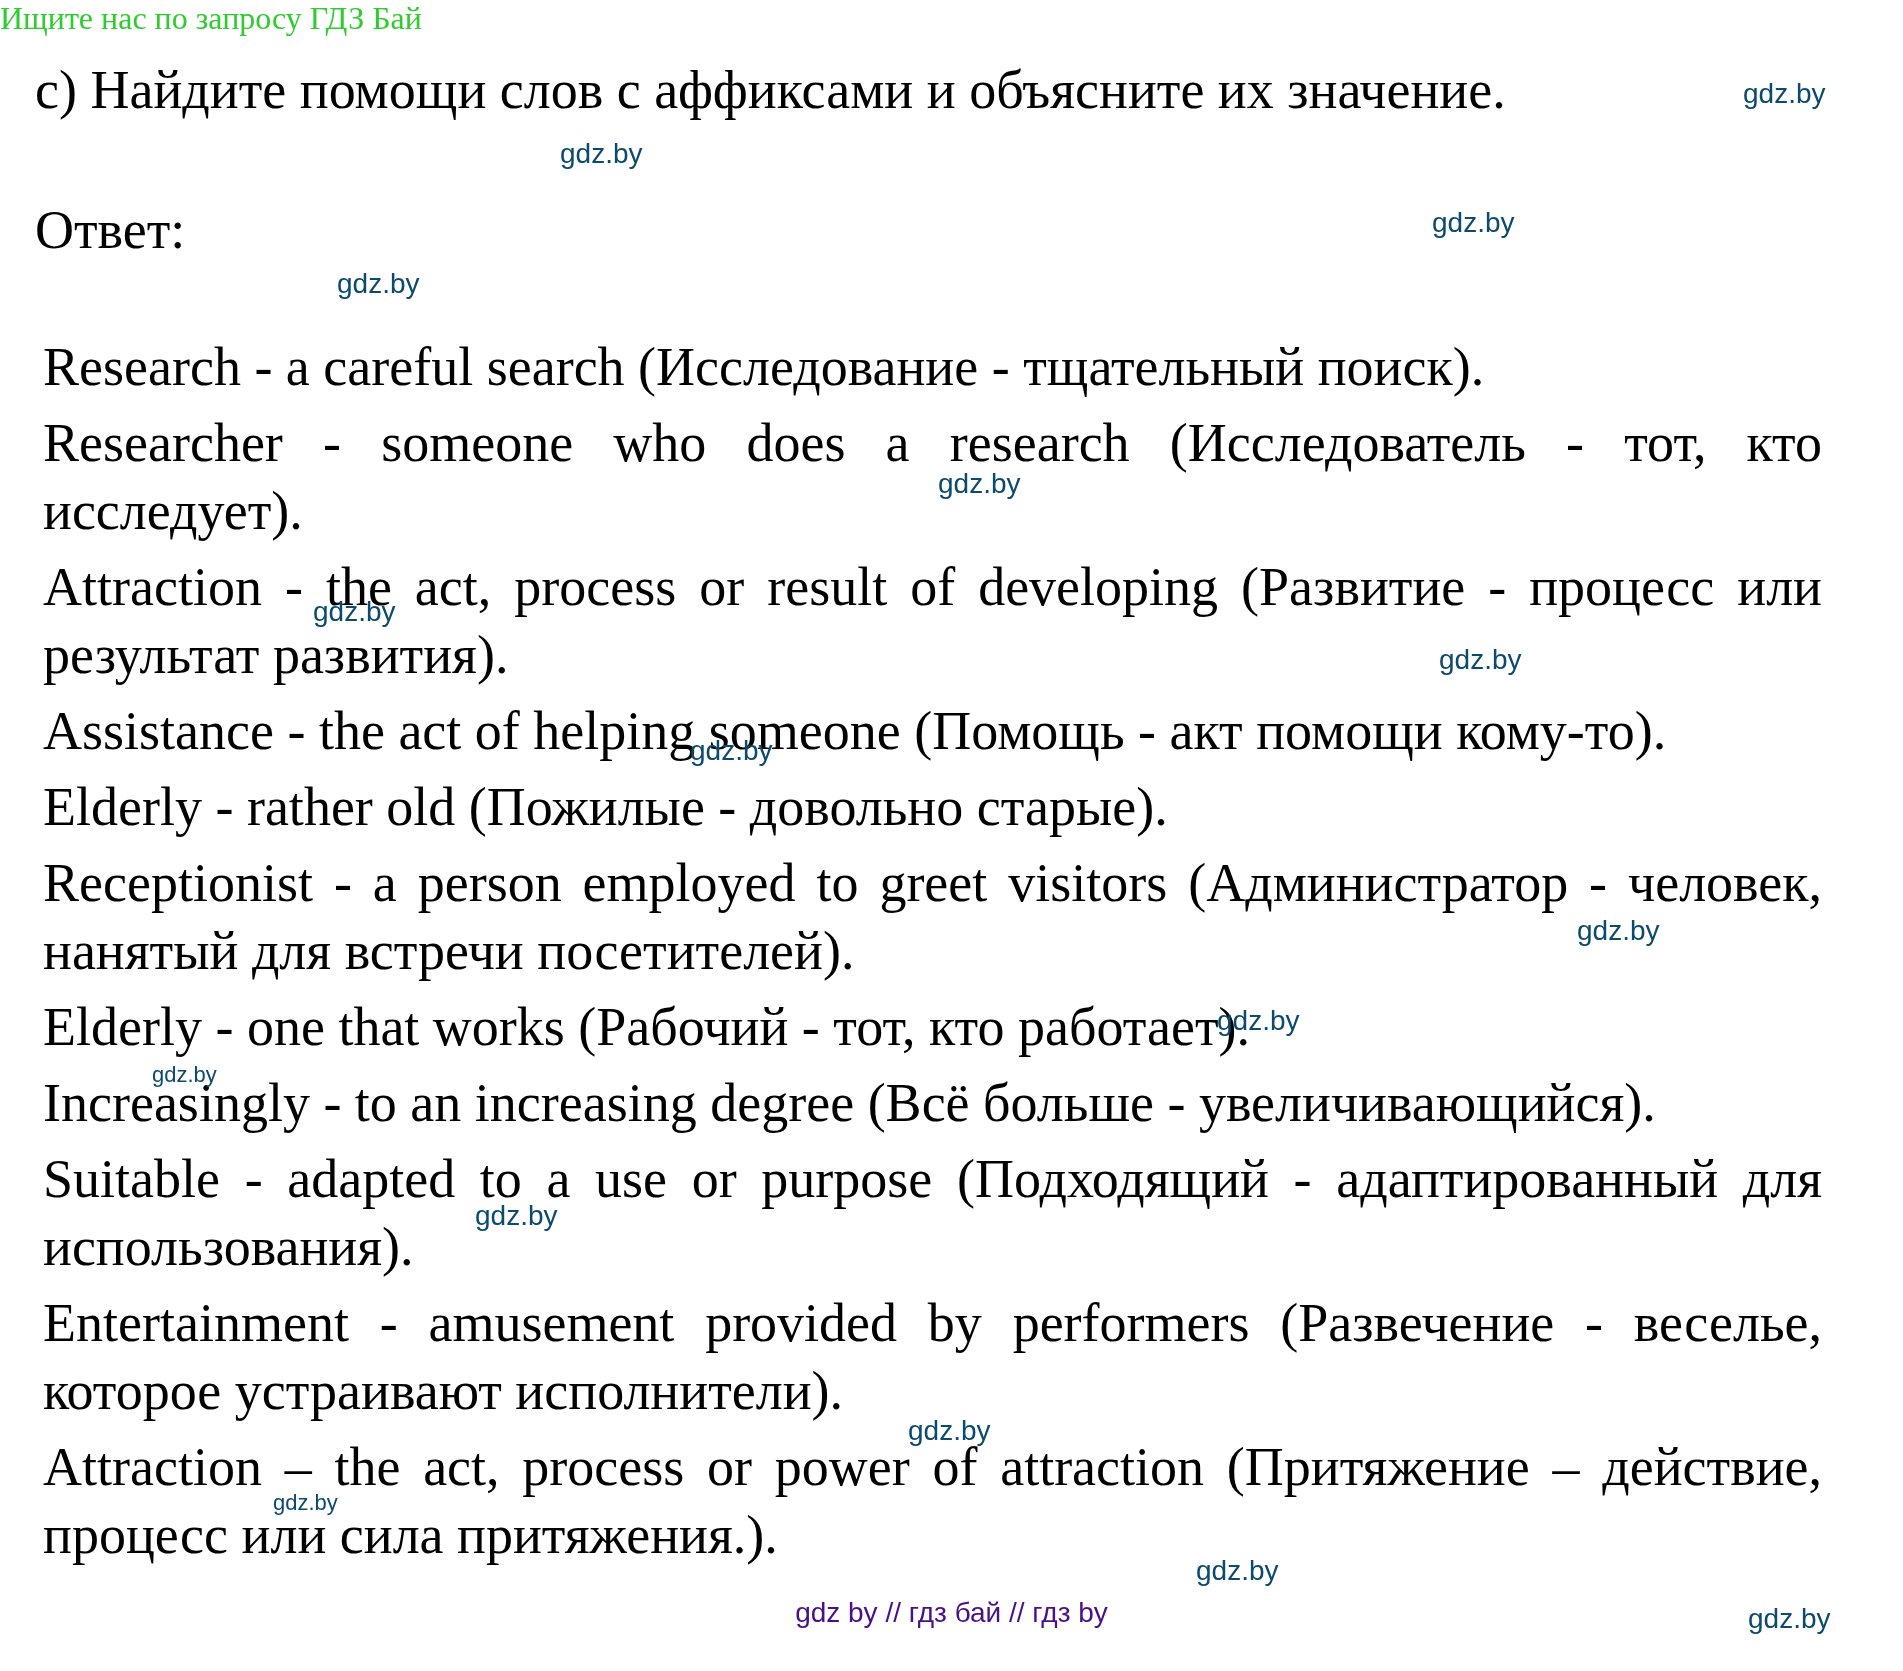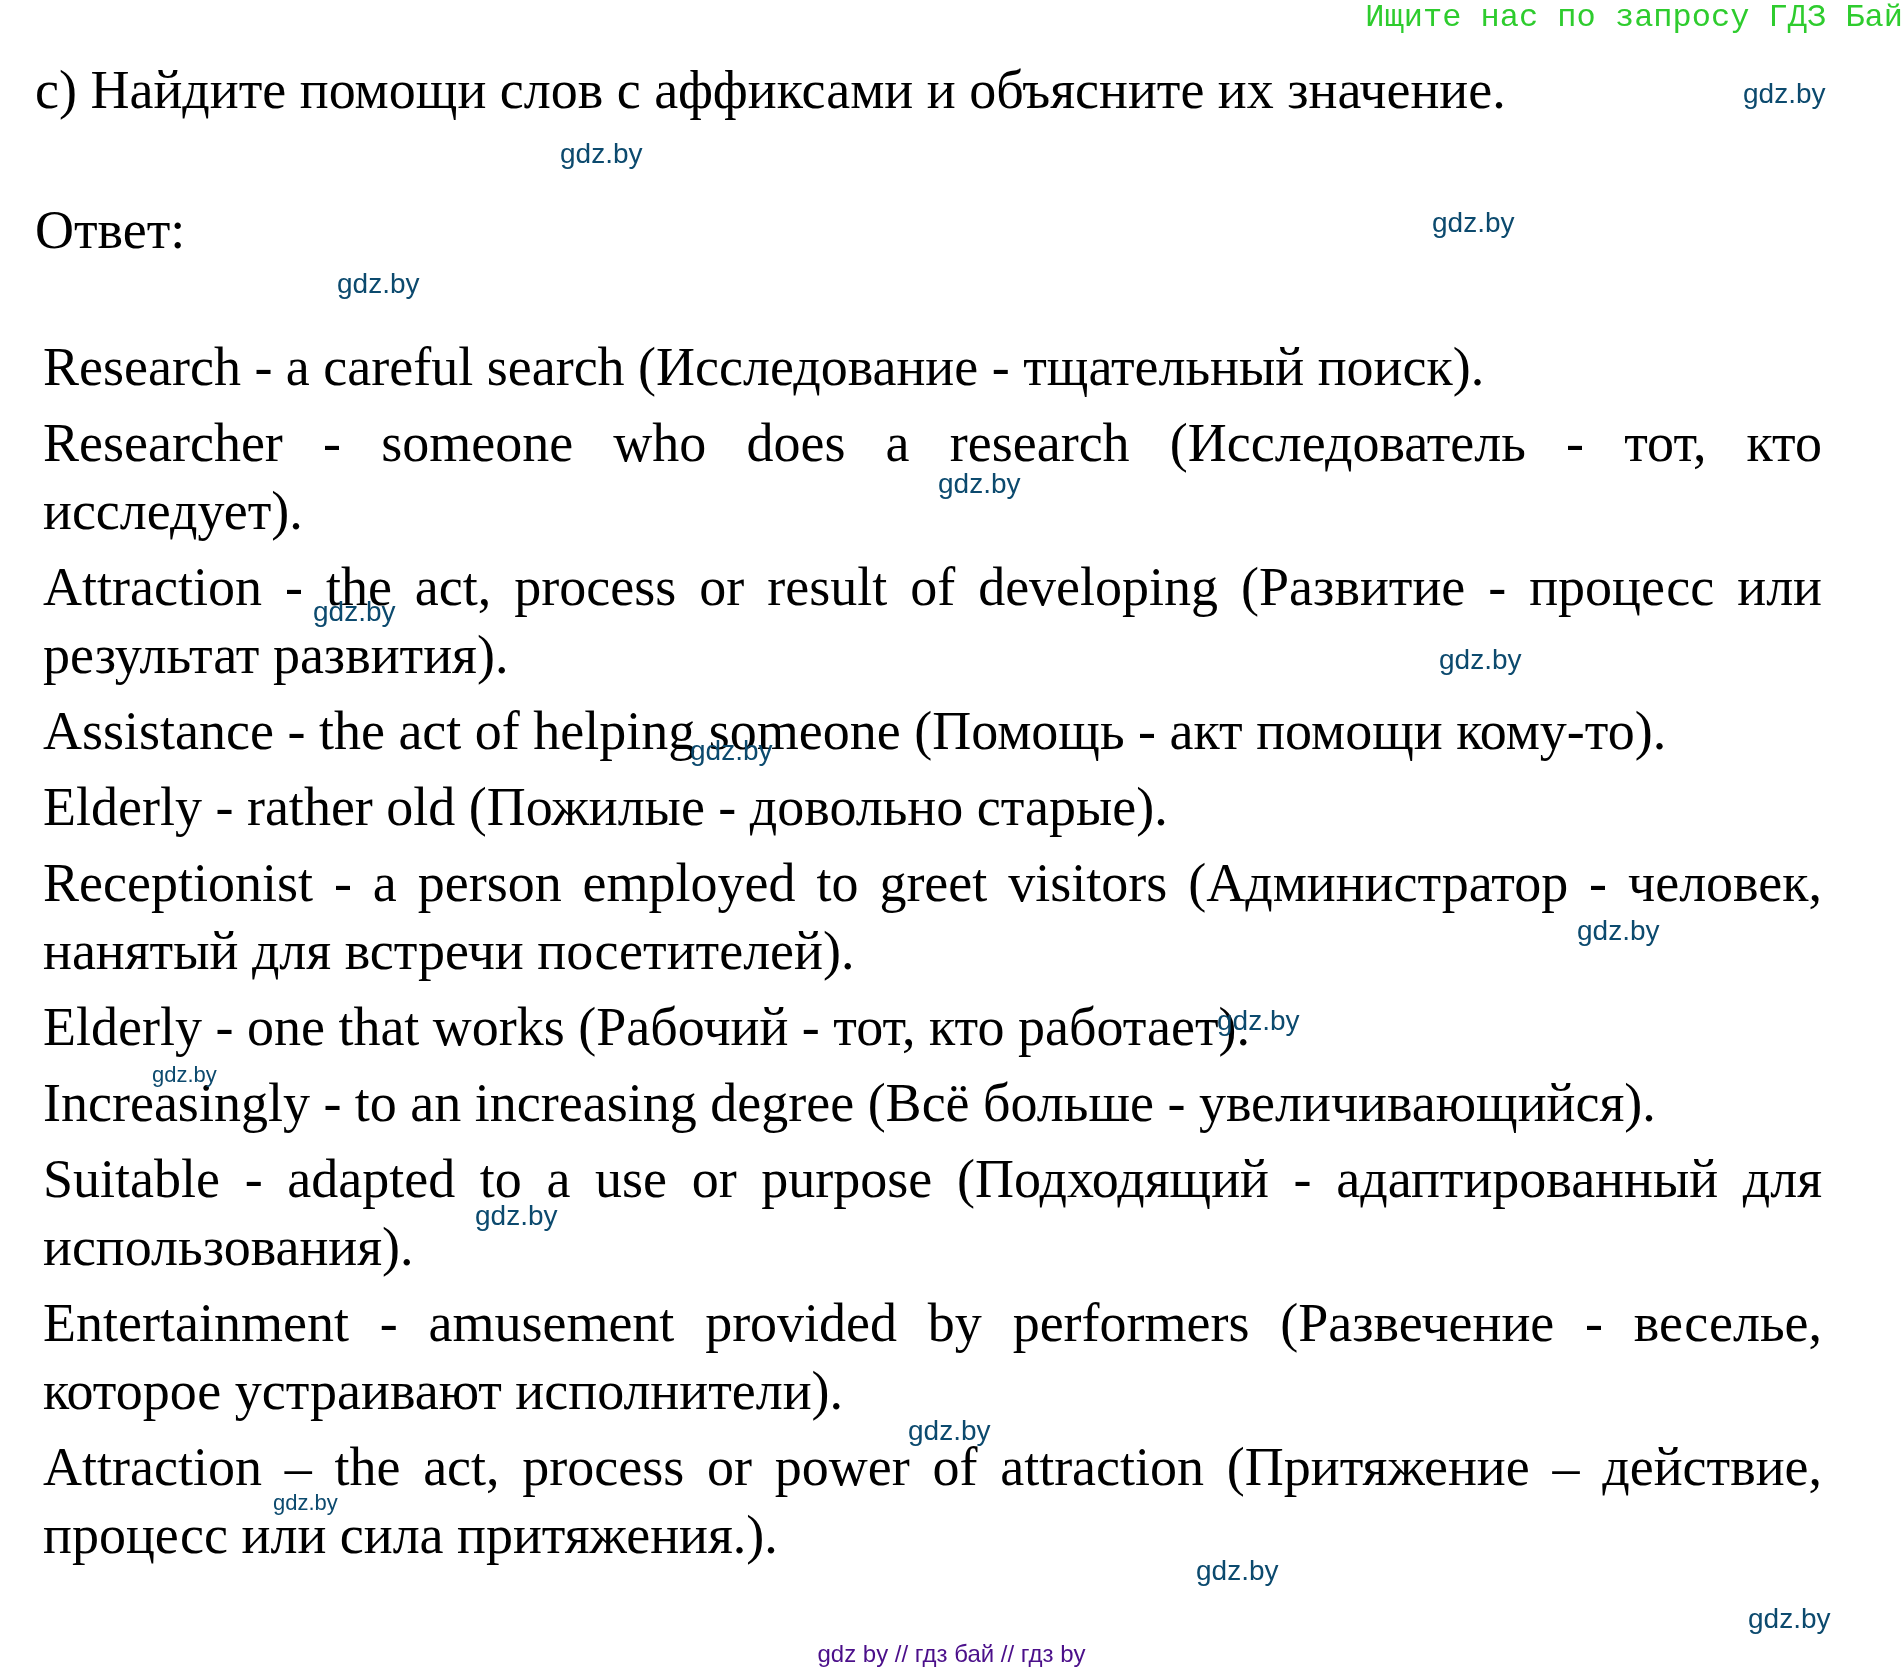--- a/index.html
+++ b/index.html
@@ -1,24 +1,24 @@
 <!DOCTYPE html>
 <html><head>
 <meta charset="utf-8">
 <style>
   html,body{margin:0;padding:0;background:#fff;}
   body{width:1903px;height:1671px;position:relative;overflow:hidden;}
-  .top{position:absolute;top:0;left:0;width:1903px;text-align:right;color:#2ecc2e;font-family:Liberation Mono, monospace;font-size:32px;line-height:36px;}
+  .top{position:absolute;top:0;left:0;width:1903px;text-align:left;color:#2ecc2e;font-family:Liberation Serif, serif;font-size:32px;line-height:36px;}
   .doc{position:absolute;left:35px;width:1795px;font-family:"Liberation Serif",serif;font-size:54px;color:#000;}
   .task{top:58px;line-height:64px;}
   .answer{top:198px;line-height:64px;}
   .body{top:325px;line-height:68px;text-align:justify;}
   .body p{margin:8px;text-align:justify;}
   .wm{position:absolute;font-family:"Liberation Sans",sans-serif;font-size:28px;color:#0c4a6e;}
-  .foot{position:absolute;top:1640px;left:0;width:1903px;text-align:center;color:#4b0f8a;font-family:"Liberation Sans",sans-serif;font-size:24px;}
+  .foot{position:absolute;top:1597px;left:0;width:1903px;text-align:center;color:#4b0f8a;font-family:"Liberation Sans",sans-serif;font-size:28px;}
 </style>
 </head>
 <body>
 
 <div class="top">Ищите нас по запросу ГДЗ Бай</div>
 
 <div class="doc task">c) Найдите помощи слов с аффиксами и объясните их значение.</div>
 <div class="doc answer">Ответ:</div>
 
 <div class="doc body">

